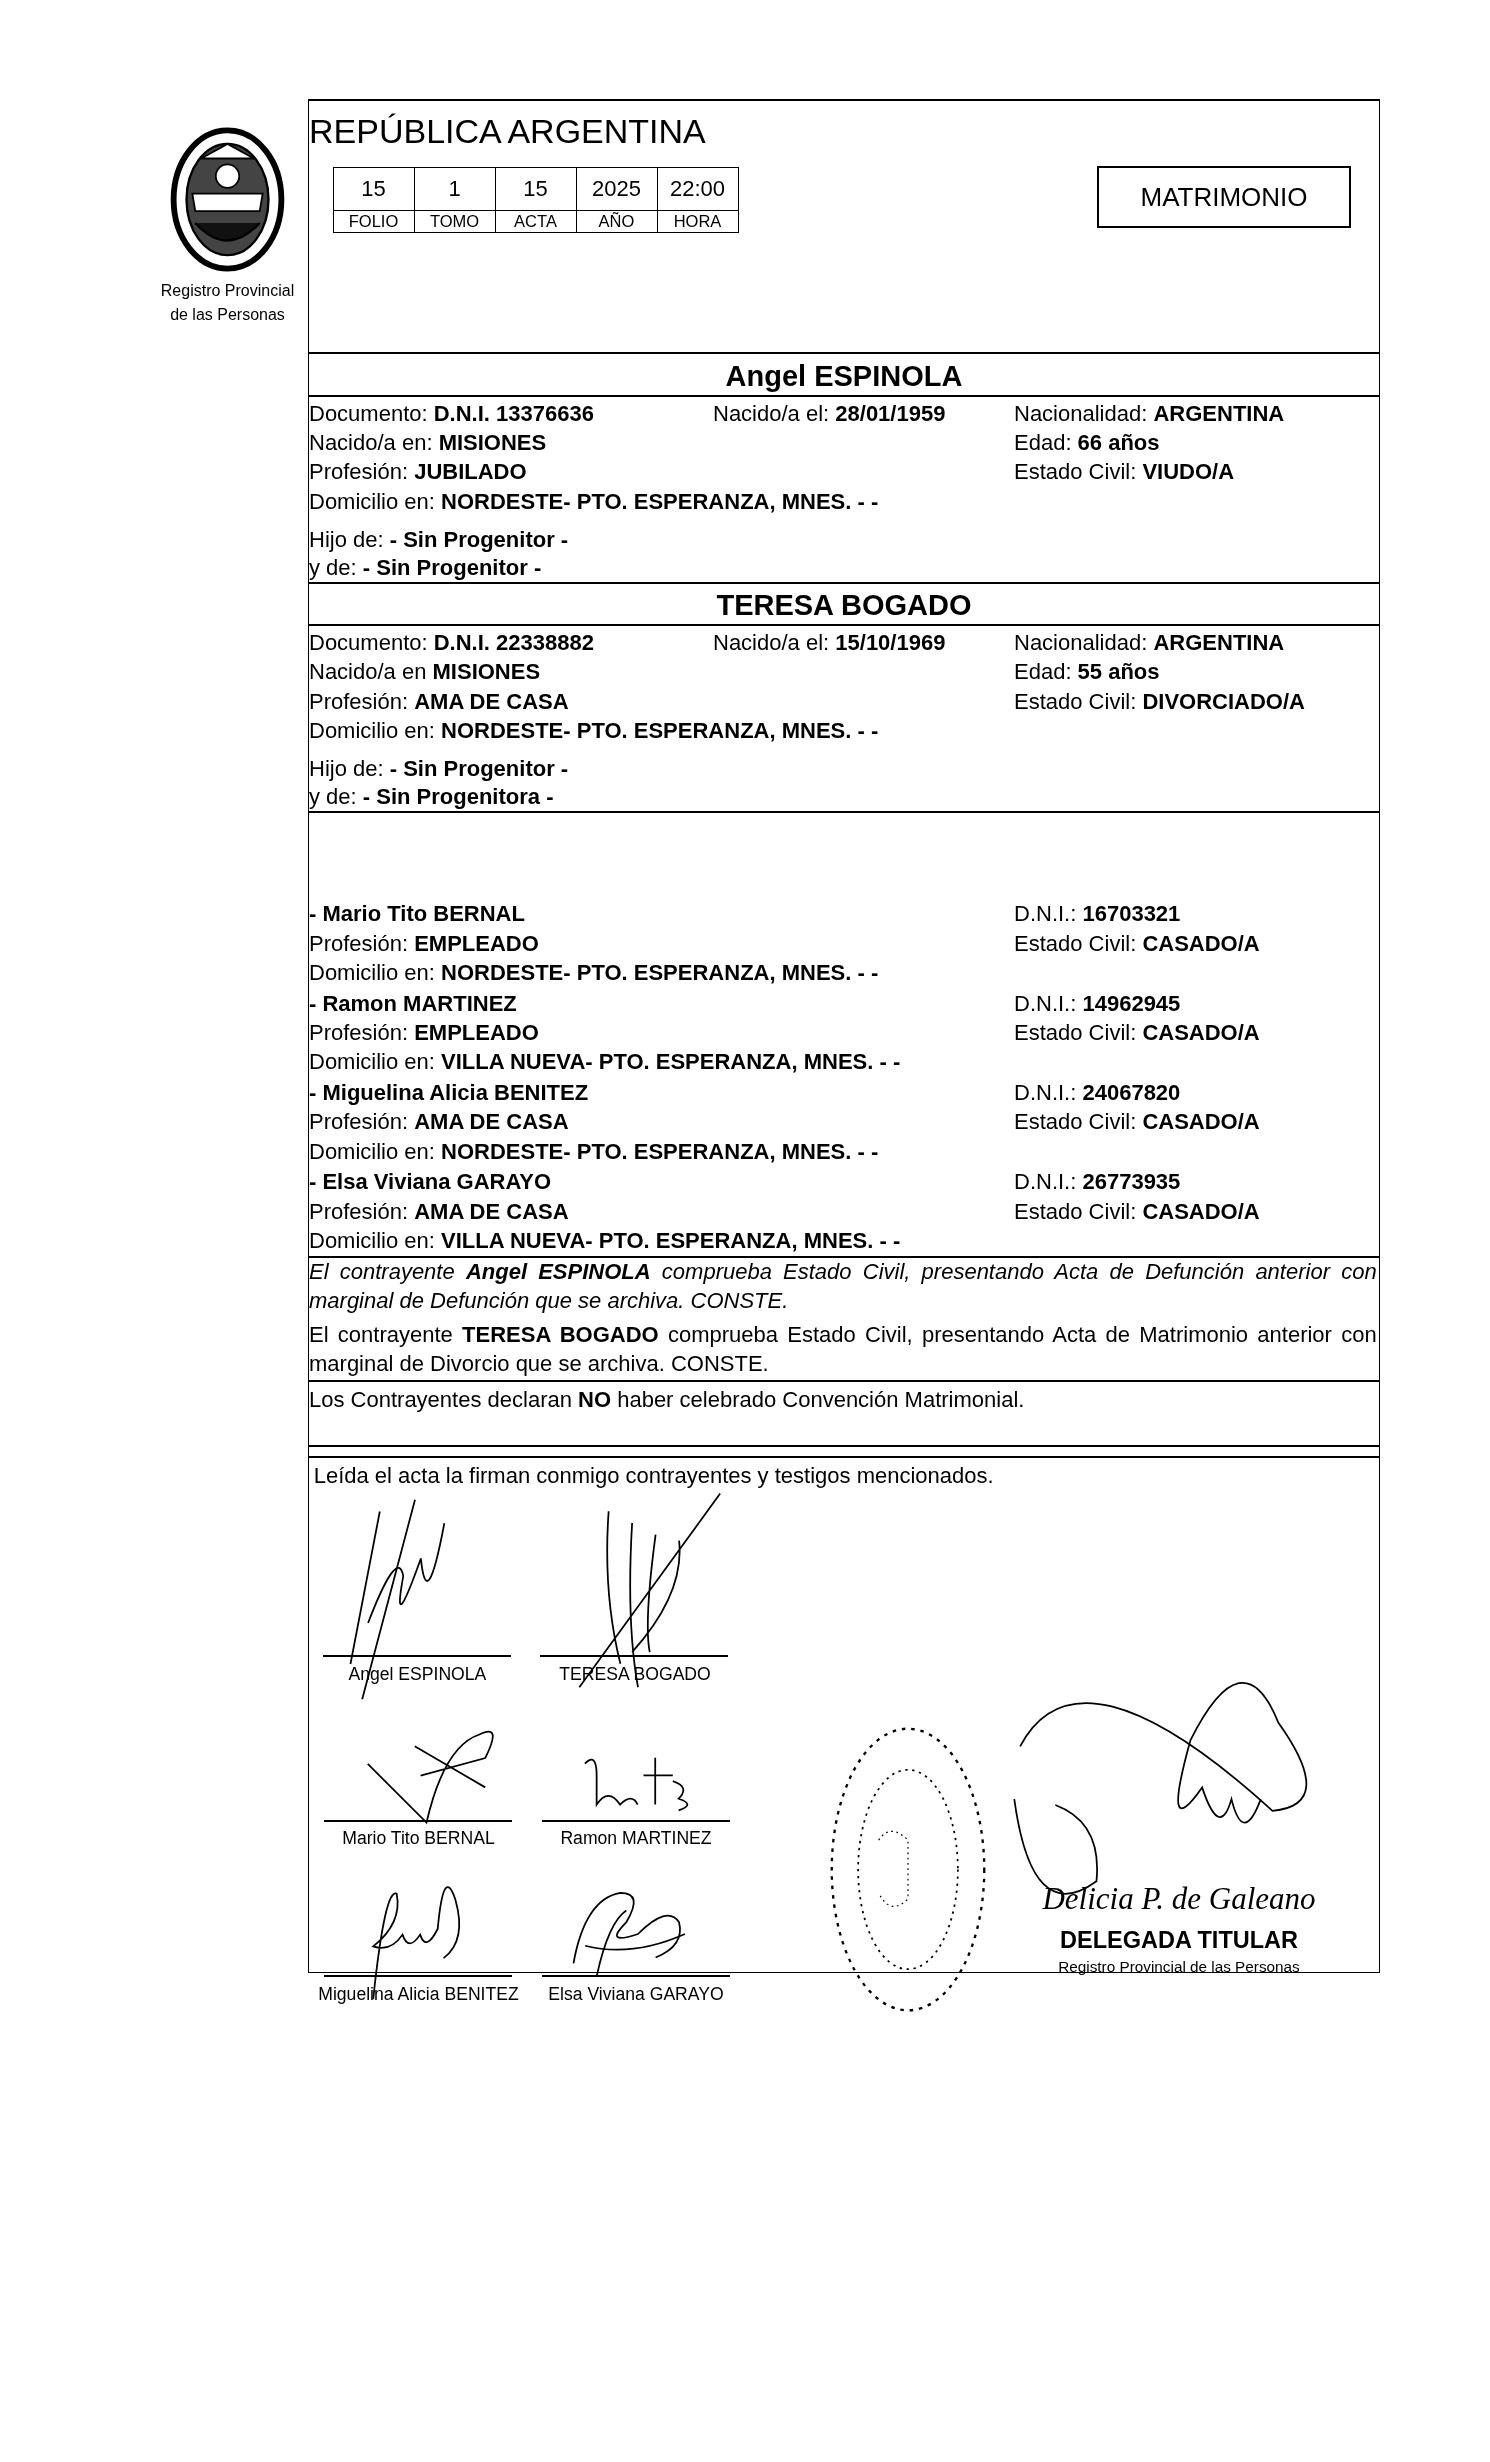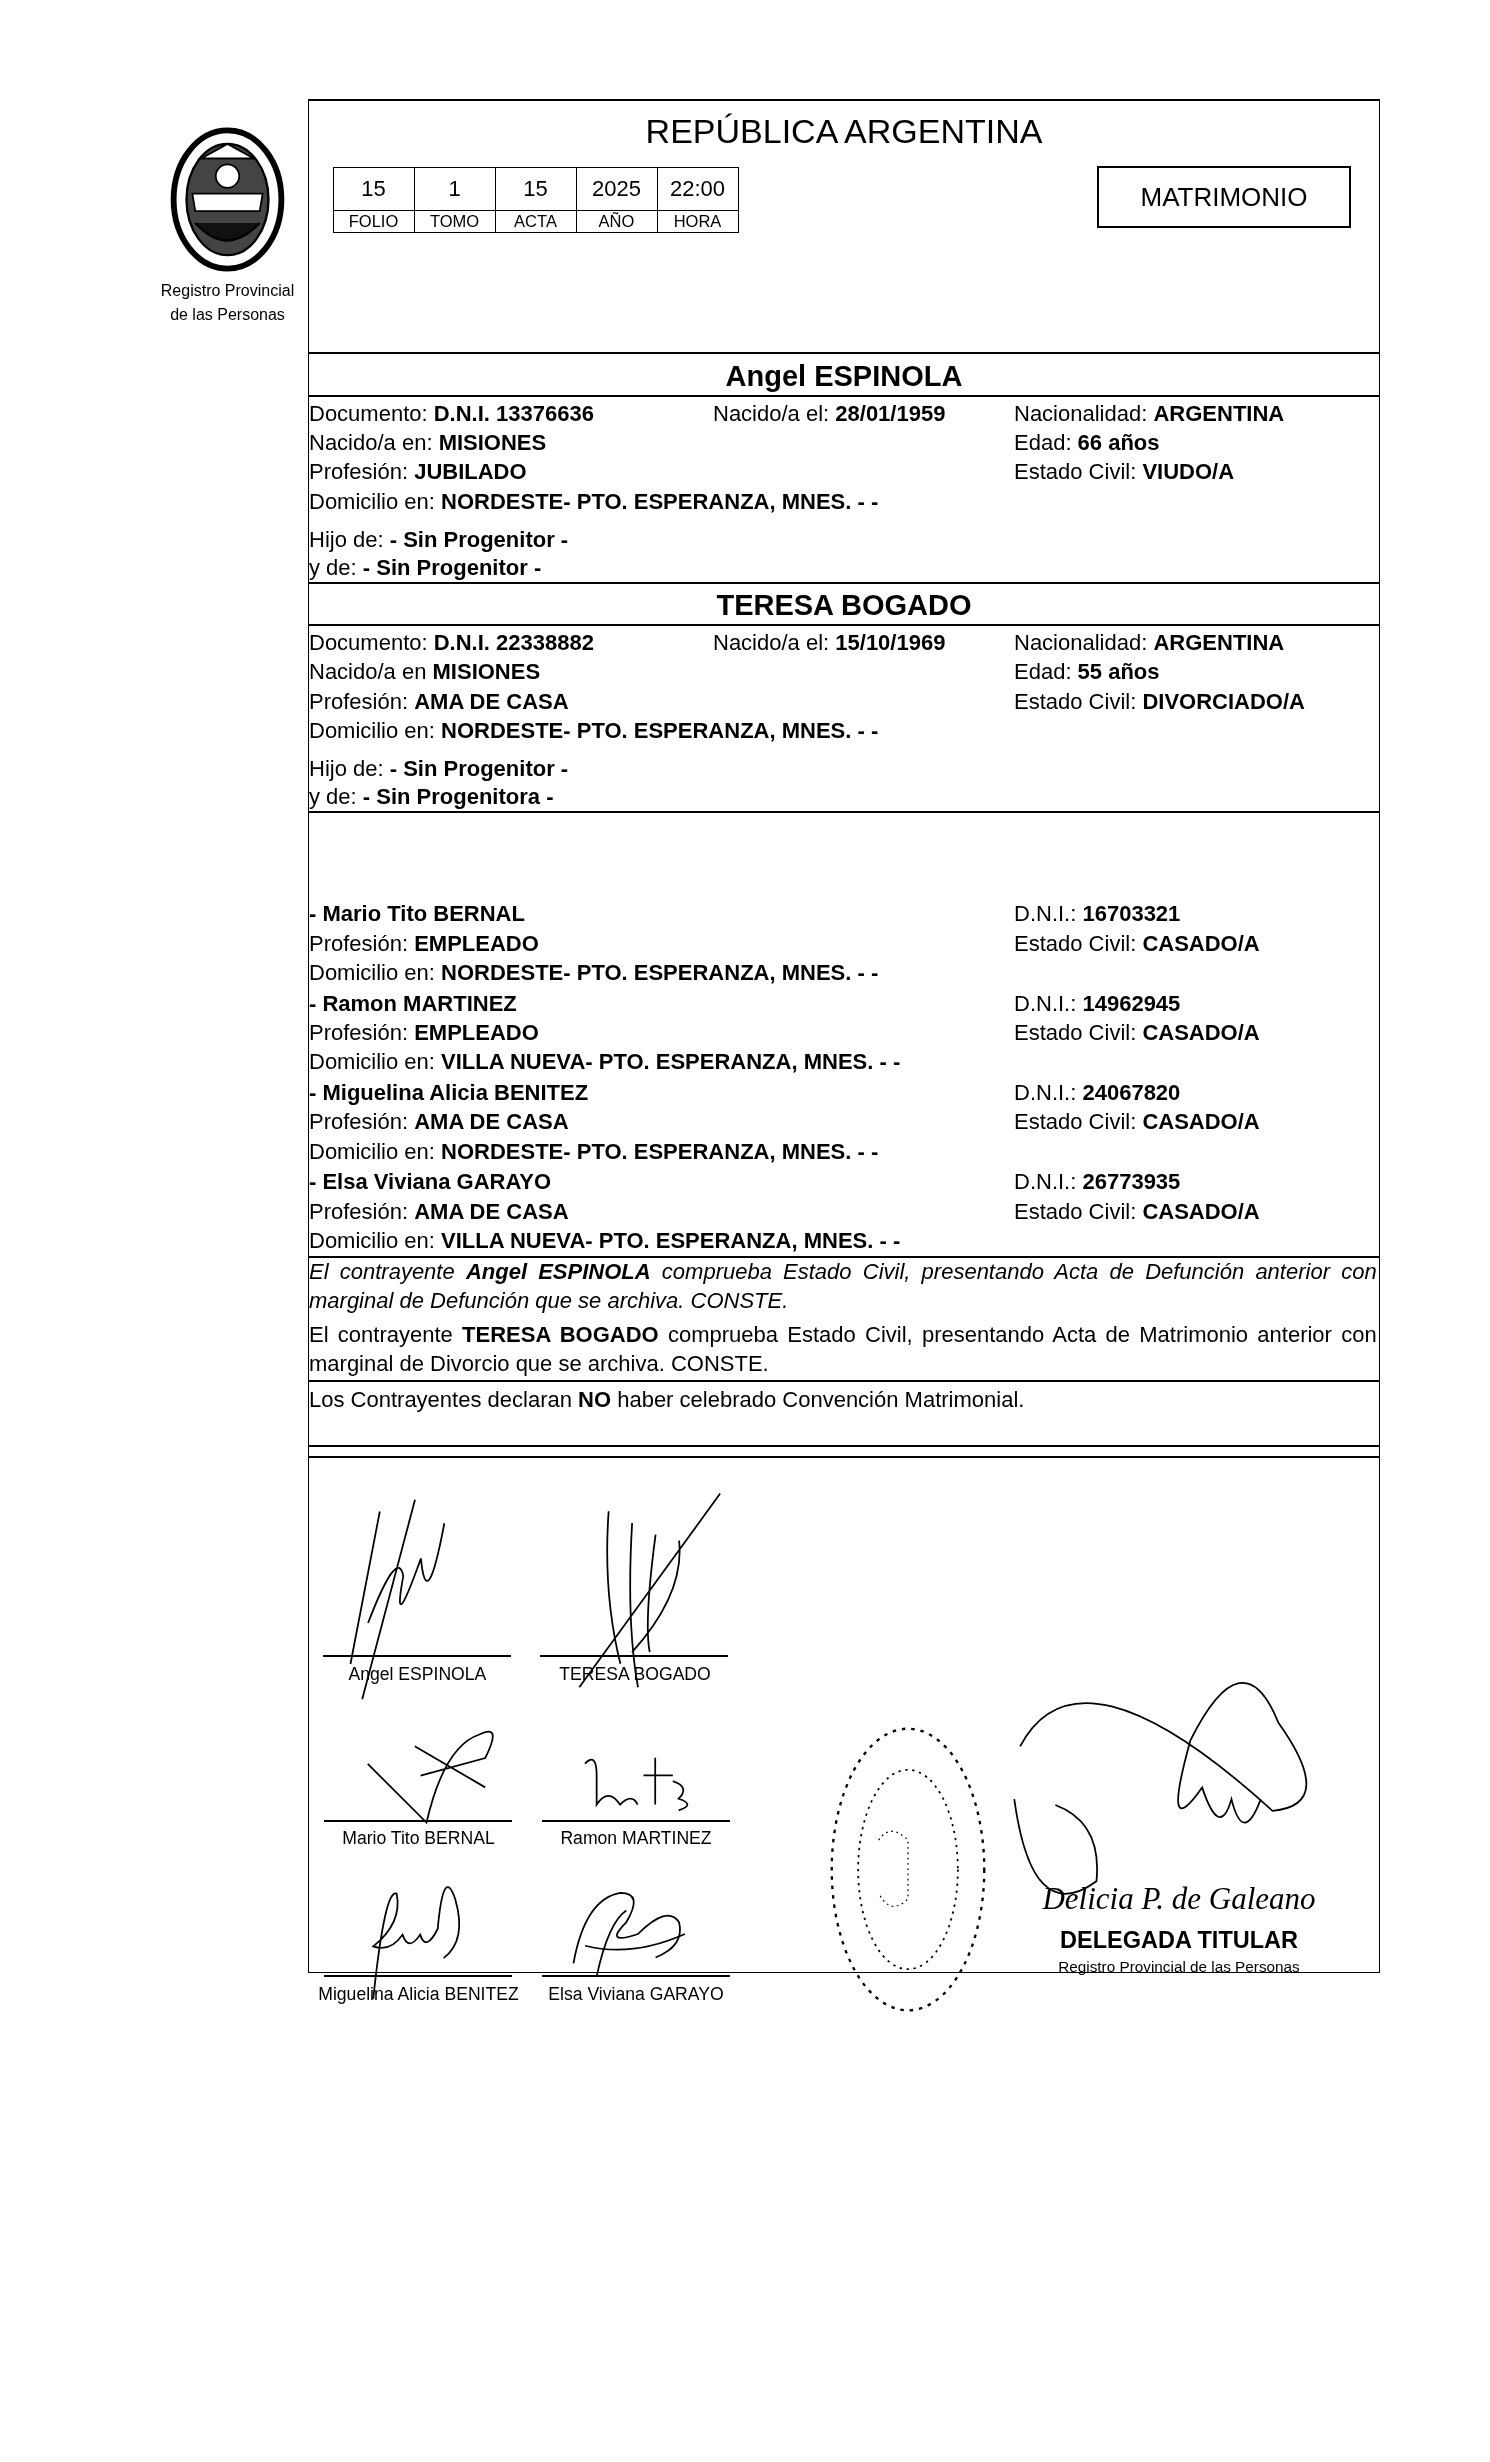--- a/index.html
+++ b/index.html
@@ -1,21 +1,21 @@
 <!DOCTYPE html>
 <html style="font-size:9.4px"><head>
 <meta charset="utf-8">
 <style>
   html,body{margin:0;padding:0;background:#fff;}
   body{width:1491px;height:2462px;position:relative;overflow:hidden;font-family:"Liberation Sans",sans-serif;color:#000;}
   .logo{position:absolute;left:123px;top:123px;width:141px;text-align:center;margin-left:34px;}
   .logo svg{display:block;margin:0 auto;}
   .logo .cap{font-size:16px;line-height:18px;margin-top:5.9px;}
   .frame{position:absolute;left:308px;top:99px;width:1072px;height:1874px;border:1.8px solid #000;border-top-width:2.9px;box-sizing:border-box;}
-  .title{position:absolute;left:0;right:0;top:10.6px;text-align:center;font-size:34px;}
+  .title{position:absolute;left:0;right:0;top:10.6px;font-size:34px;}
   .meta{position:absolute;left:23.5px;top:66px;border-collapse:collapse;}
   .meta td{border:1.8px solid #000;text-align:center;width:80px;padding:0;}
   .meta tr.v td{height:42px;font-size:22px;}
   .meta tr.l td{height:21px;font-size:16.5px;}
   .kind{position:absolute;right:28px;top:65px;width:254px;height:62px;border:2.4px solid #000;box-sizing:border-box;display:flex;align-items:center;justify-content:center;font-size:26px;}
   .intro{position:absolute;left:0;right:0;top:148px;font-size:24px;line-height:31px;text-align:justify;padding-right:2.4px;}
   .hr{position:absolute;left:0;right:0;border-top:2.4px solid #000;}
   .pname{position:absolute;left:0;right:0;text-align:center;font-size:29px;font-weight:bold;}
   .line{position:absolute;left:0;font-size:22px;line-height:26px;white-space:nowrap;}
   .c2{left:404px;}
@@ -135,20 +135,21 @@
 
   <div class="hr" style="top:1155px;"></div>
   <div class="para" style="top:1156px;font-style:italic;"><span>El contrayente </span><b>Angel ESPINOLA</b><span> comprueba Estado Civil, presentando Acta de Defunción anterior con marginal de Defunción que se archiva. CONSTE.</span></div>
   <div class="para" style="top:1219px;"><span>El contrayente </span><b>TERESA BOGADO</b><span> comprueba Estado Civil, presentando Acta de Matrimonio anterior con marginal de Divorcio que se archiva. CONSTE.</span></div>
 
   <div class="hr" style="top:1279px;"></div>
   <div class="line" style="top:1286px;"><span>Los Contrayentes declaran </span><b>NO</b><span> haber celebrado Convención Matrimonial.</span></div>
   <div class="hr" style="top:1344px;"></div>
   <div class="hr" style="top:1355px;"></div>
 
+  <div class="line" style="top:1362px;left:4.7px;">Leída el acta la firman conmigo contrayentes y testigos mencionados.</div>
 
   <div>
 
     <svg class="sigsvg" style="left:17.6px;top:1387px;" width="176" height="223" viewBox="0 0 300 380">
       <path d="M90 40 L40 300 M70 230 Q120 100 130 150 Q110 260 160 120 Q170 220 200 60 M150 20 L60 360" fill="none" stroke="#000" stroke-width="3"></path>
     </svg>
     <div class="sigline" style="left:14px;top:1554px;"></div>
     <div class="siglabel" style="left:2.4px;top:1563px;">Angel ESPINOLA</div>
 
     <svg class="sigsvg" style="left:235px;top:1375px;" width="188" height="223" viewBox="0 0 320 380">

